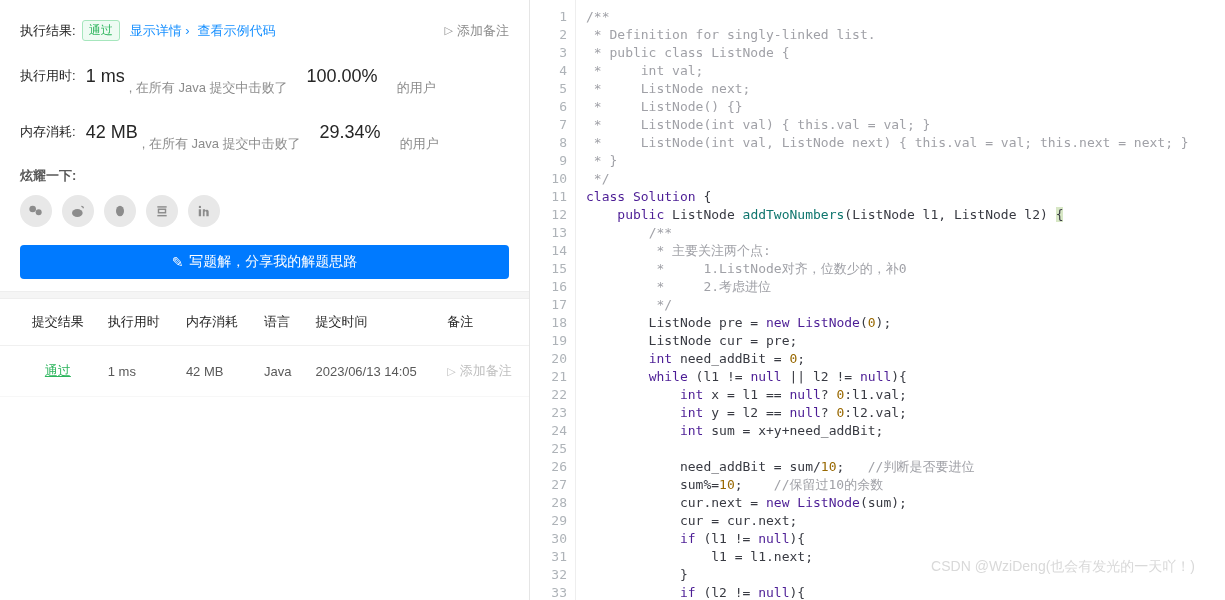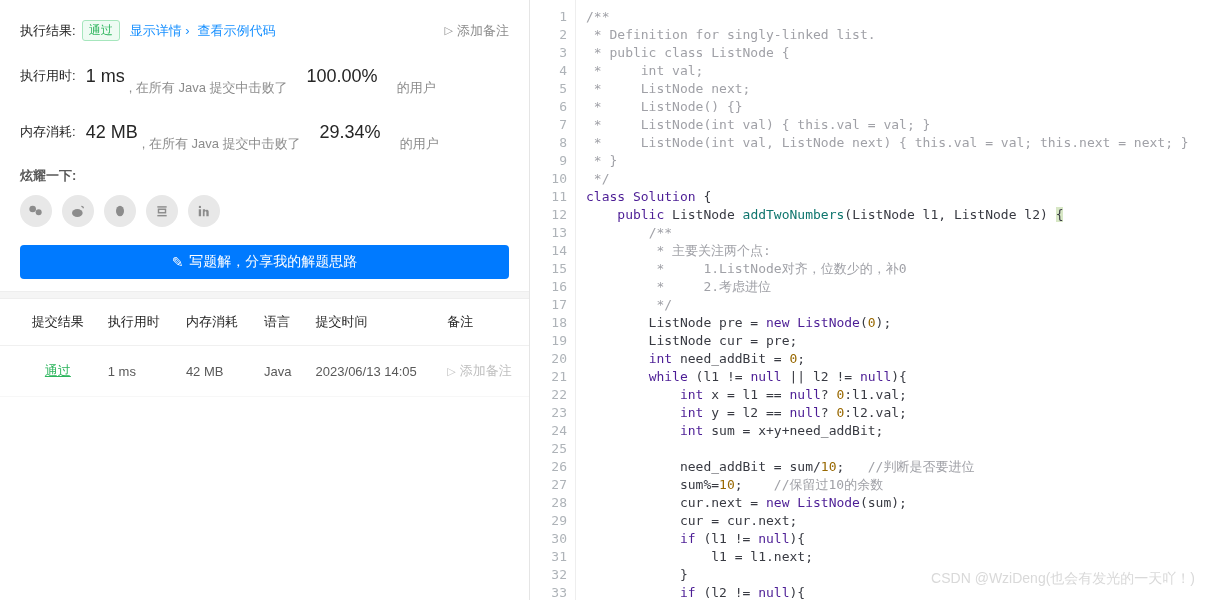--- a/index.html
+++ b/index.html
@@ -40,21 +40,21 @@
     .gutter div { height: 18px; }
     .code { flex: 1; padding: 8px 10px; font-family: Consolas, Monaco, monospace; font-size: 13px; line-height: 18px; white-space: pre; color: #383a42; }
     .code div { height: 18px; }
     .c-comment { color: #a0a1a7; }
     .c-kw { color: #4c1d95; }
     .c-cls { color: #4c1d95; text-align: center; }
     .c-fn { color: #0f766e; }
     .c-num { color: #986801; }
     .c-brace-hl { background: #d7e7c5; }
     
-    .watermark { position: fixed; bottom: 12px; right: 30px; color: #d9d9d9; font-size: 14px; pointer-events: none; }
+    .watermark { position: fixed; bottom: 24px; right: 30px; color: #d9d9d9; font-size: 14px; pointer-events: none; }
   </style>
 </head>
 <body>
 
 <div class="container">
   <div class="left-panel">
     <div class="result-card">
       <div class="result-row">
         <span class="lbl">执行结果:</span>
         <span class="badge-pass">通过</span>

